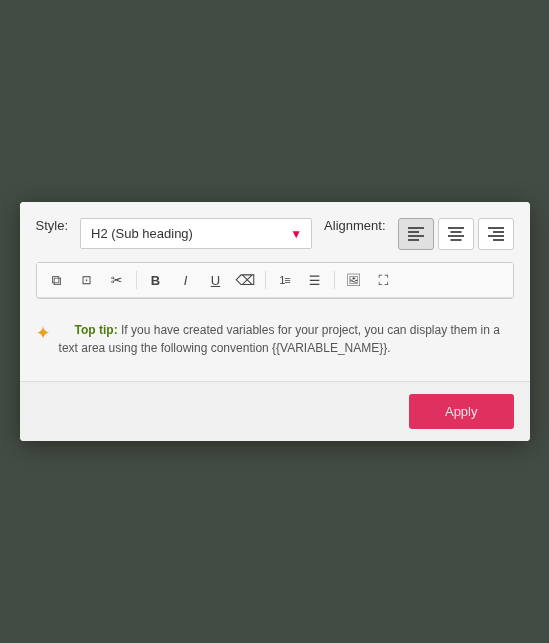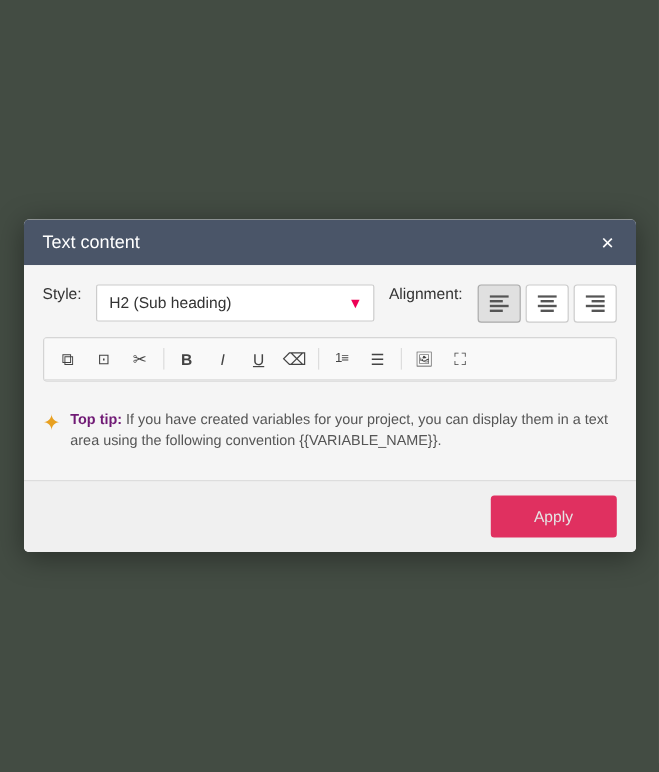--- a/index.html
+++ b/index.html
@@ -191,21 +191,22 @@
       flex-shrink: 0;
     }
 
     .tip-text {
       font-size: 12px;
       color: #555;
       line-height: 1.5;
     }
 
     .tip-text strong {
-      color: #701a75;
+      color: #4d7c0f;
+      margin-left: 16px;
     }
 
     .dialog-footer {
       background: #f0f0f0;
       padding: 12px 16px;
       display: flex;
       justify-content: flex-end;
       border-top: 1px solid #ddd;
     }
 
@@ -218,24 +219,20 @@
       border-radius: 3px;
       cursor: pointer;
     }
   </style>
 </head>
 <body>
 
 <div class="overlay">
   <div class="dialog">
 
-    <div class="dialog-header">
-      <span class="dialog-header-title">Text content</span>
-      <button class="close-btn">×</button>
-    </div>
 
     <div class="dialog-body">
 
       <div class="field-row">
         <span class="field-label">Style:</span>
         <div class="style-select-wrapper">
           <select class="style-select">
             <option>H1 (Heading)</option>
             <option selected="">H2 (Sub heading)</option>
             <option>H3 (Sub heading)</option>

